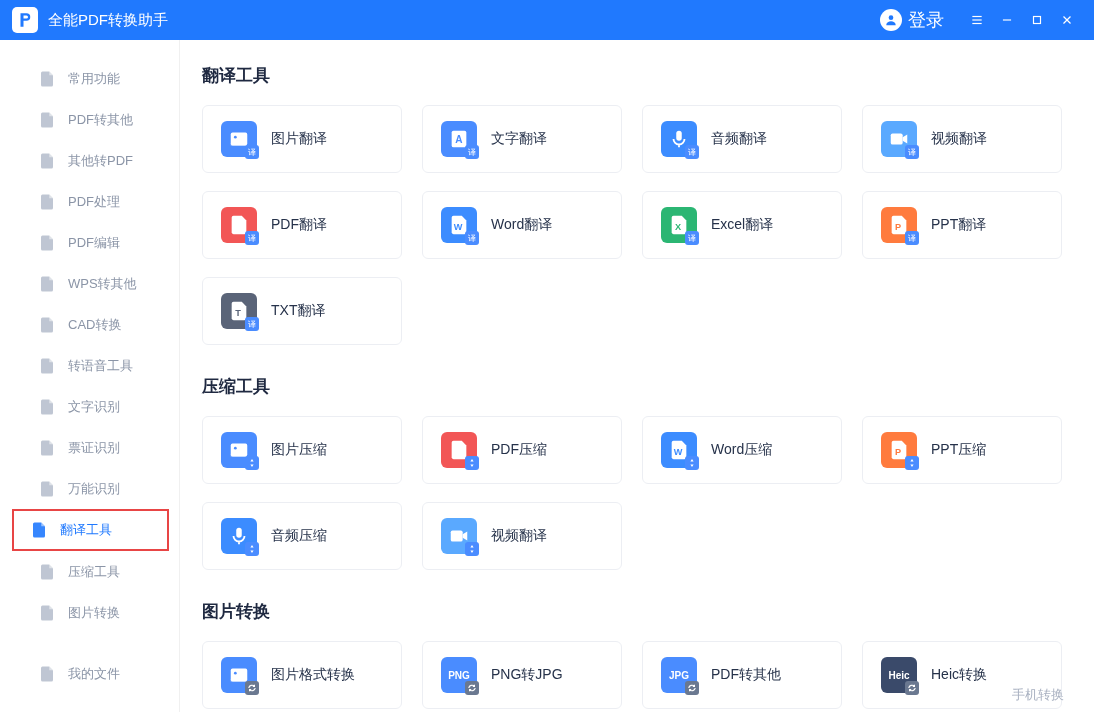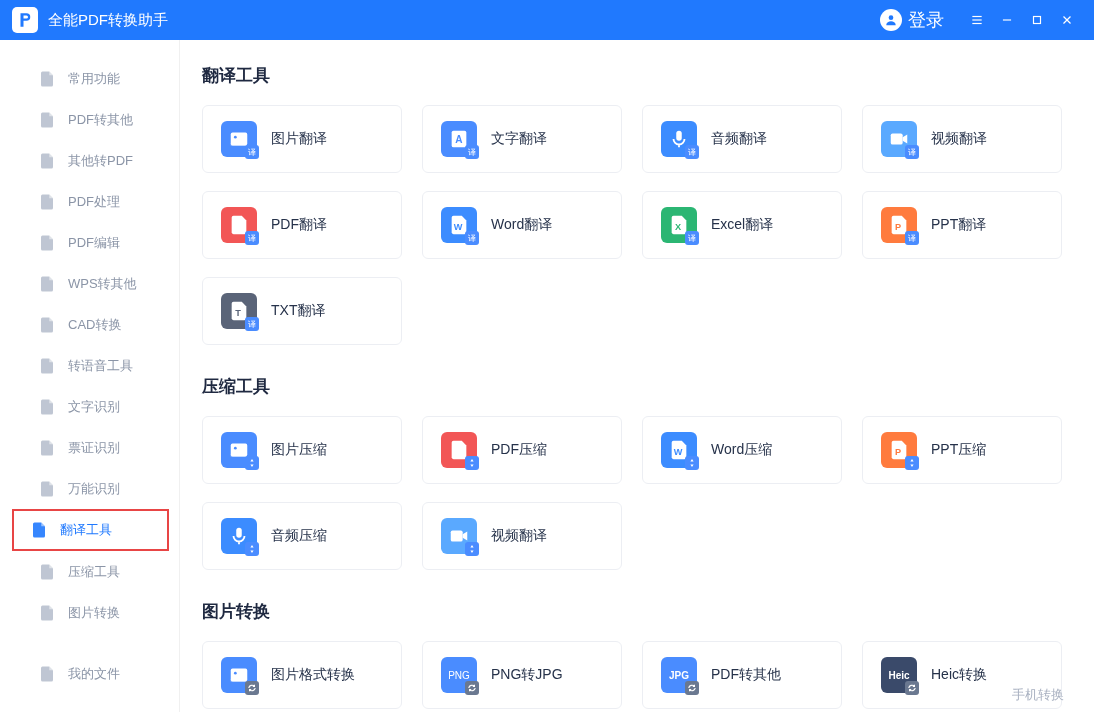--- a/index.html
+++ b/index.html
@@ -446,21 +446,21 @@
           <svg width="8" height="8" viewBox="0 0 10 10" fill="none" stroke="#fff" stroke-width="1.5">
                 <path d="M8 3a4 4 0 0 0-7 2M2 7a4 4 0 0 0 7-2"></path>
                 <path d="M8 1v2H6M2 9V7h2"></path>
               </svg>
         </div>
       </div>
       <div class="clabel">图片格式转换</div>
         </div>
         <div class="card">
       <div class="cicon ic-png">
-        <span style="color:#fff;font-size:10px;font-weight:400">PNG</span>
+        <span style="color:#fff;font-size:10px;font-weight:700">PNG</span>
         <div class="badge badge-conv">
           <svg width="8" height="8" viewBox="0 0 10 10" fill="none" stroke="#fff" stroke-width="1.5">
                 <path d="M8 3a4 4 0 0 0-7 2M2 7a4 4 0 0 0 7-2"></path>
                 <path d="M8 1v2H6M2 9V7h2"></path>
               </svg>
         </div>
       </div>
       <div class="clabel">PNG转JPG</div>
         </div>
         <div class="card">

